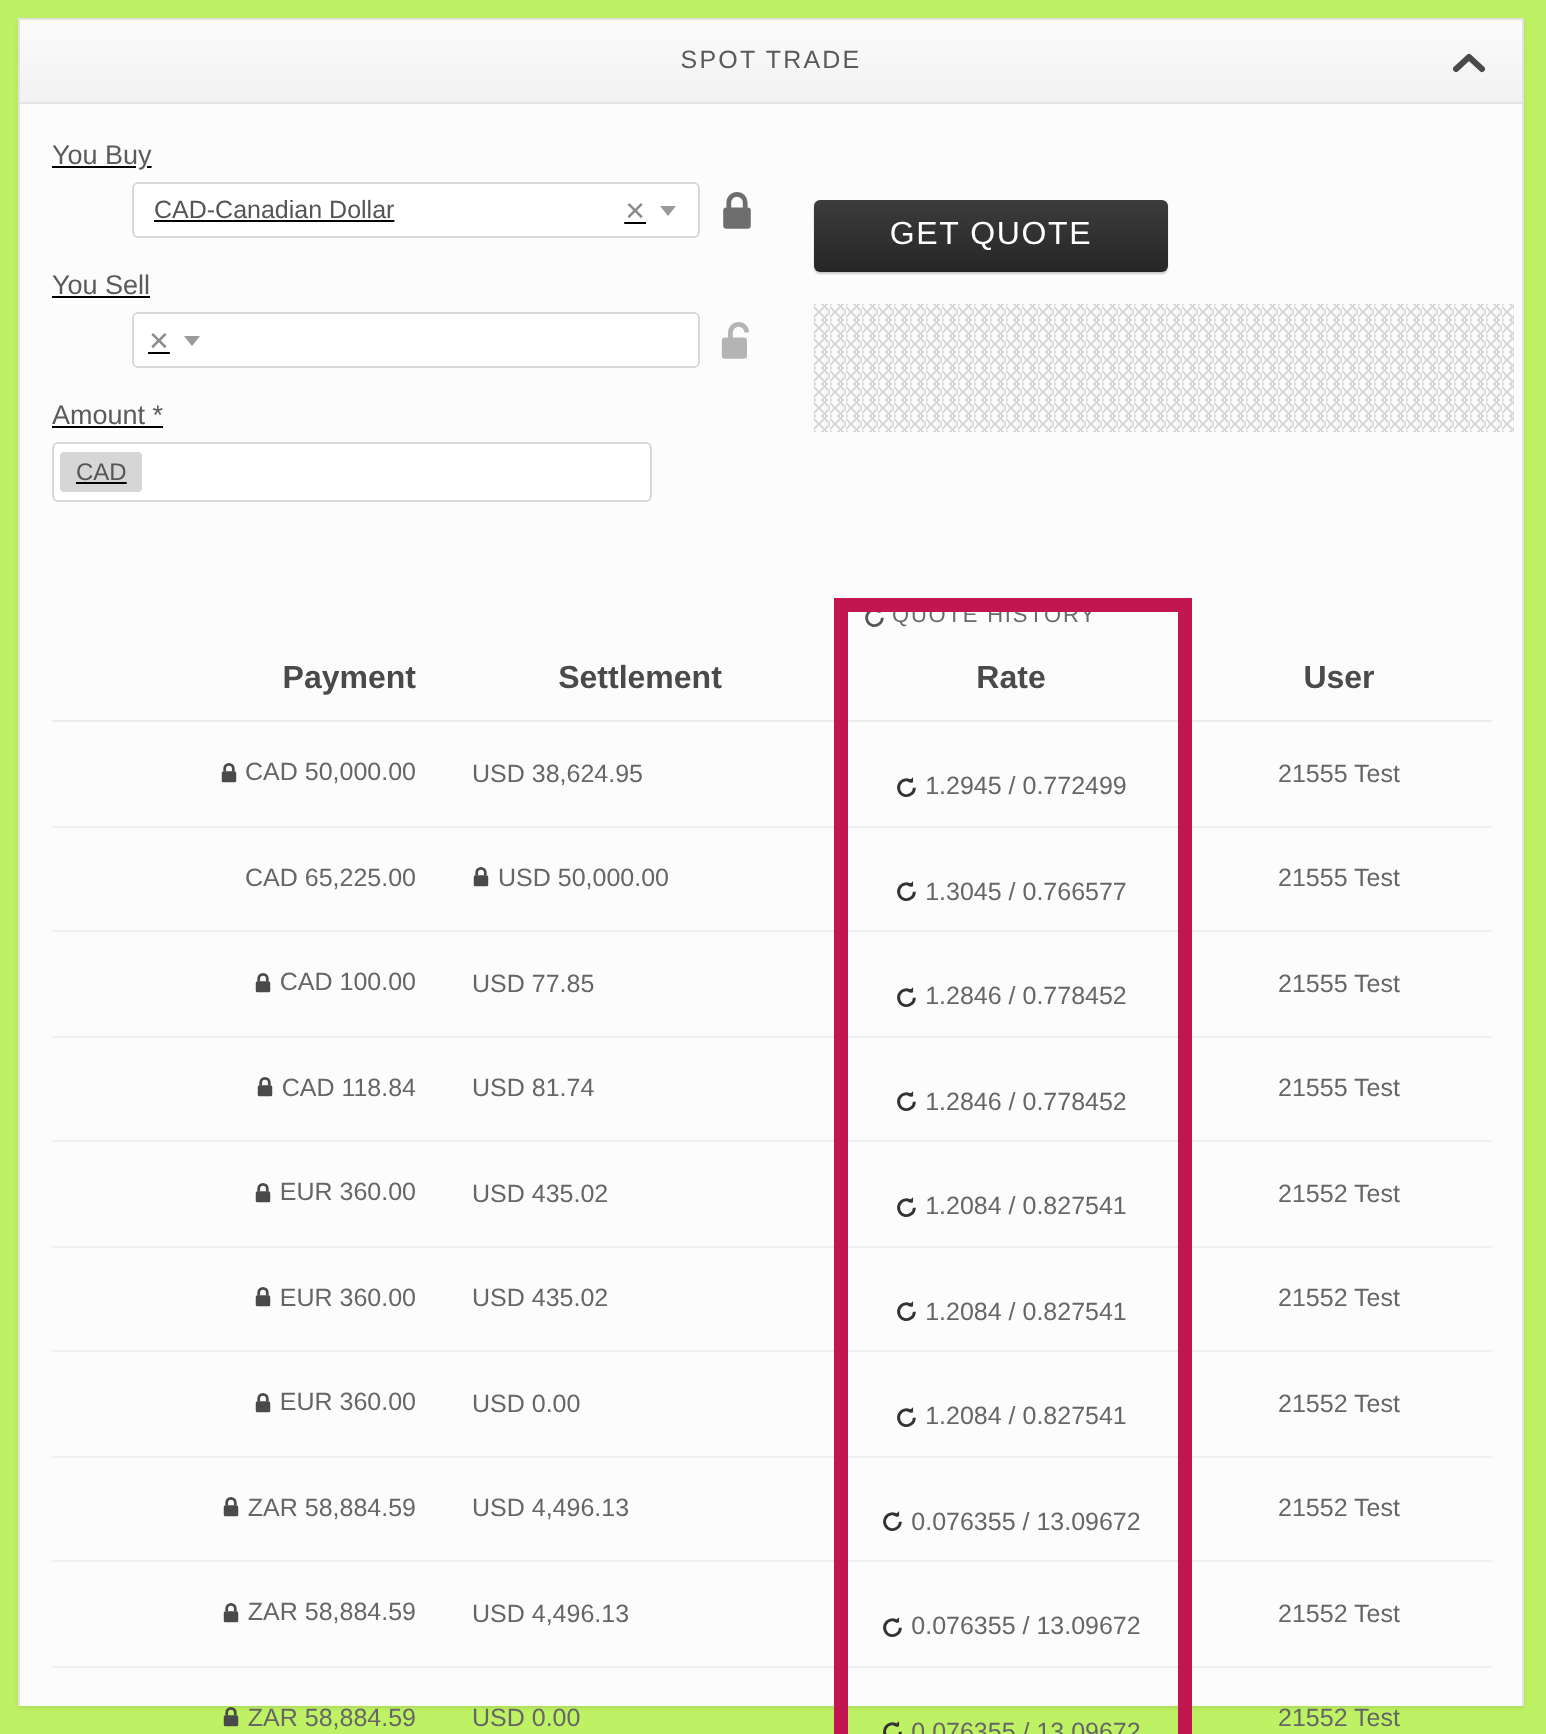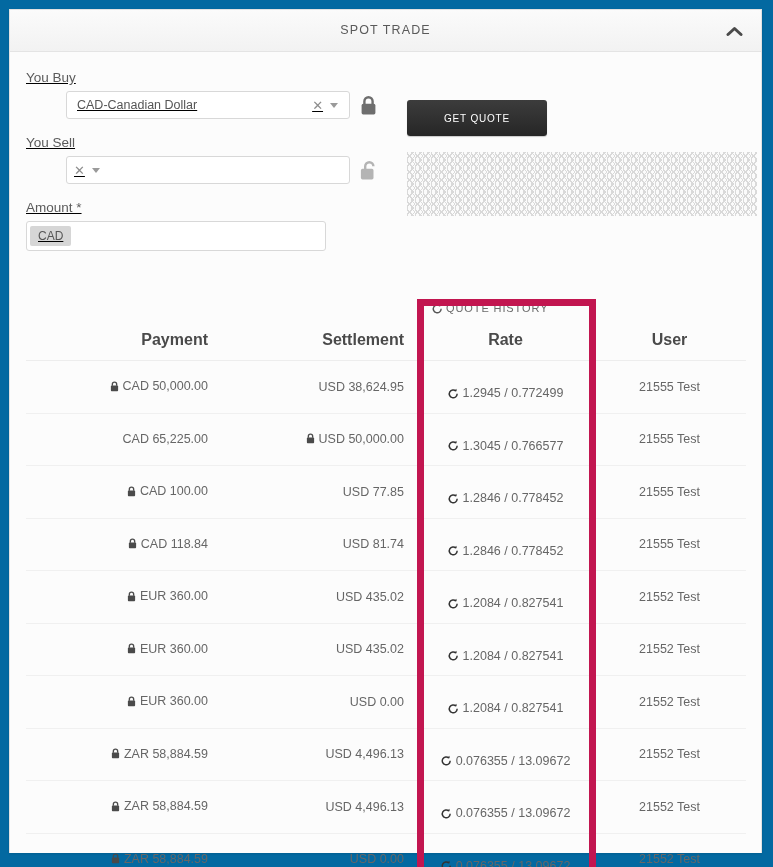--- a/index.html
+++ b/index.html
@@ -9,21 +9,21 @@
     height: 867px;
     overflow: hidden;
     background: #ffffff;
     font-family: "Liberation Sans", sans-serif;
   }
 
   #app {
     position: relative;
     width: 773px;
     height: 867px;
-    background: #0369a1;
+    background: #bef264;
   }
 
   
   .panel {
     position: absolute;
     left: 9px;
     top: 9px;
     width: 753px;
     height: 844px;
     background: #fafafa;
@@ -157,25 +157,25 @@
 
   
   .action-col {
     position: absolute;
     left: 397px;
     top: 48px;
     width: 350px;
   }
   .btn-row { display: flex; gap: 8px; }
   .btn {
-    width: 140px;
+    width: 177px;
     height: 36px;
     border: 0;
     border-radius: 3px;
-    font-size: 10px;
+    font-size: 16px;
     letter-spacing: 0.8px;
     font-family: "Liberation Sans", sans-serif;
     cursor: pointer;
     color: #ffffff;
   }
   .btn-primary {
     background: linear-gradient(#3c3c3c, #262626);
     box-shadow: 0 1px 1px rgba(0,0,0,0.2);
   }
   .btn-secondary {
@@ -228,21 +228,21 @@
   .tbl td {
     font-size: 12.5px;
     color: #666;
     padding: 18px 14px;
     border-bottom: 1px solid #f0f0f0;
     white-space: nowrap;
     height: 51px;
   }
   .tbl tr:last-child td { border-bottom: 0; }
   .col-pay   { width: 196px; text-align: right; }
-  .col-set   { width: 196px; text-align: right; }
+  .col-set   { width: 196px; }
   .col-rate  { width: 175px; text-align: center; }
   .col-user  { width: 153px; text-align: center; }
   .cell-inner {
     display: inline-flex;
     align-items: center;
     gap: 4px;
   }
   .rate-cell .cell-inner { position: relative; top: 7px; }
   td.col-rate { padding-left: 6px; padding-right: 6px; }
 

